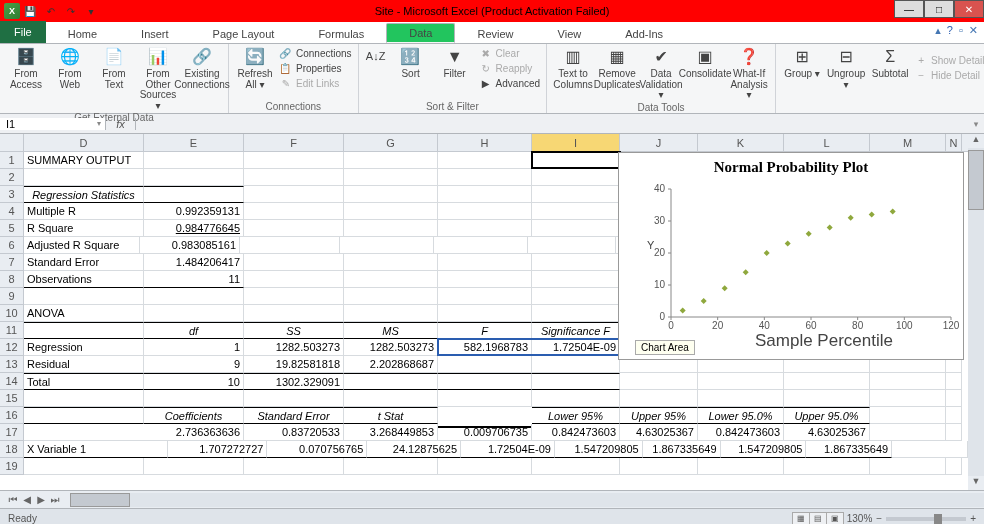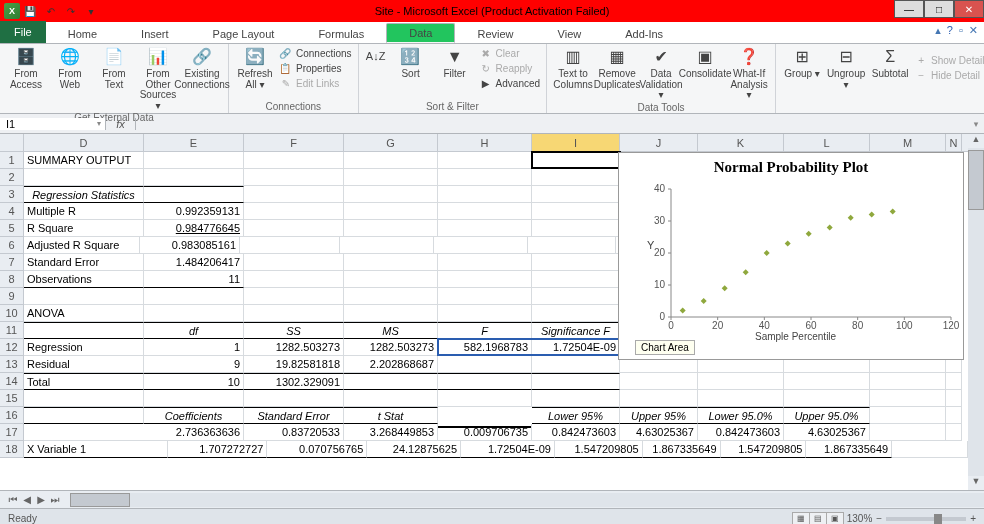--- a/index.html
+++ b/index.html
@@ -53,21 +53,21 @@
 .bb{border-bottom:1px solid #000}
 .activecell{position:absolute;border:2px solid #000;pointer-events:none;background:#fff}
 .selrange{position:absolute;border:2px solid #2a5db0;pointer-events:none}
 
 .chart{position:absolute;left:618px;top:18px;width:346px;height:208px;background:#fff;border:1px solid #999}
 .chart .ctitle{text-align:center;font-family:"Times New Roman",serif;font-weight:bold;font-size:15px;padding:6px 0 2px}
 .plot{position:absolute;left:52px;top:36px;width:280px;height:128px}
 .plot .svg{width:100%;height:100%}
 .axislbl{font-size:10px;fill:#555}
 .ylab{position:absolute;left:28px;top:86px;font-size:11px;color:#444}
-.xlab{position:absolute;left:136px;top:178px;font-size:10px;color:#444}
+.xlab{position:absolute;left:136px;top:178px;font-size:17px;color:#444}
 .btip{position:absolute;left:16px;bottom:4px;background:#fefff0;border:1px solid #aaa;padding:1px 5px;font-size:10px}
 
 .sheettabs{height:18px;background:#e9edf2;display:flex;align-items:center;border-top:1px solid #b1b5ba;font-size:10px}
 .navset{display:flex;gap:0;padding:0 2px 0 6px}
 .navset span{width:14px;text-align:center;color:#666}
 .stab{padding:1px 8px;border:1px solid #b1b5ba;border-bottom:none;background:#dfe4ea;margin-right:-1px;color:#555}
 .stab.active{background:#fff;font-weight:bold;color:#000}
 .hscroll{flex:1;margin-left:6px;height:14px;background:#dfe4ea;position:relative}
 .hscroll .thumb{position:absolute;left:0;width:60px;height:100%;background:#c4c9d0;border:1px solid #999}
 .vscroll{position:absolute;right:0;top:134px;width:16px;height:356px;background:#dfe4ea}
@@ -515,20 +515,34 @@
         <div class="rh">18</div>
         <div class="cell" style="width: 144px; border-bottom: 1.5px solid rgb(0, 0, 0);">X Variable 1</div>
         <div class="cell r" style="width: 100px; border-bottom: 1.5px solid rgb(0, 0, 0);">1.707272727</div>
         <div class="cell r" style="width: 100px; border-bottom: 1.5px solid rgb(0, 0, 0);">0.070756765</div>
         <div class="cell r" style="width: 94px; border-bottom: 1.5px solid rgb(0, 0, 0);">24.12875625</div>
         <div class="cell r" style="width: 94px; border-bottom: 1.5px solid rgb(0, 0, 0);">1.72504E-09</div>
         <div class="cell r" style="width: 88px; border-bottom: 1.5px solid rgb(0, 0, 0);">1.547209805</div>
         <div class="cell r" style="width: 78px; border-bottom: 1.5px solid rgb(0, 0, 0);">1.867335649</div>
         <div class="cell r" style="width: 86px; border-bottom: 1.5px solid rgb(0, 0, 0);">1.547209805</div>
         <div class="cell r" style="width: 86px; border-bottom: 1.5px solid rgb(0, 0, 0);">1.867335649</div>
+        <div class="cell" style="width: 76px;"></div>
+        <div class="cell" style="width: 16px;"></div>
+      </div>
+      <div class="row">
+        <div class="rh">19</div>
+        <div class="cell" style="width: 120px;"></div>
+        <div class="cell" style="width: 100px;"></div>
+        <div class="cell" style="width: 100px;"></div>
+        <div class="cell" style="width: 94px;"></div>
+        <div class="cell" style="width: 94px;"></div>
+        <div class="cell" style="width: 88px;"></div>
+        <div class="cell" style="width: 78px;"></div>
+        <div class="cell" style="width: 86px;"></div>
+        <div class="cell" style="width: 86px;"></div>
         <div class="cell" style="width: 76px;"></div>
         <div class="cell" style="width: 16px;"></div>
       </div>
     </div>
   <div class="activecell" style="left:531px;top:17px;width:90px;height:18px"></div>
   <div class="selrange" style="left:437px;top:204px;width:184px;height:18px"></div>
 
   <div class="chart">
     <div class="ctitle">Normal Probability Plot</div>
     <div class="ylab">Y</div>

